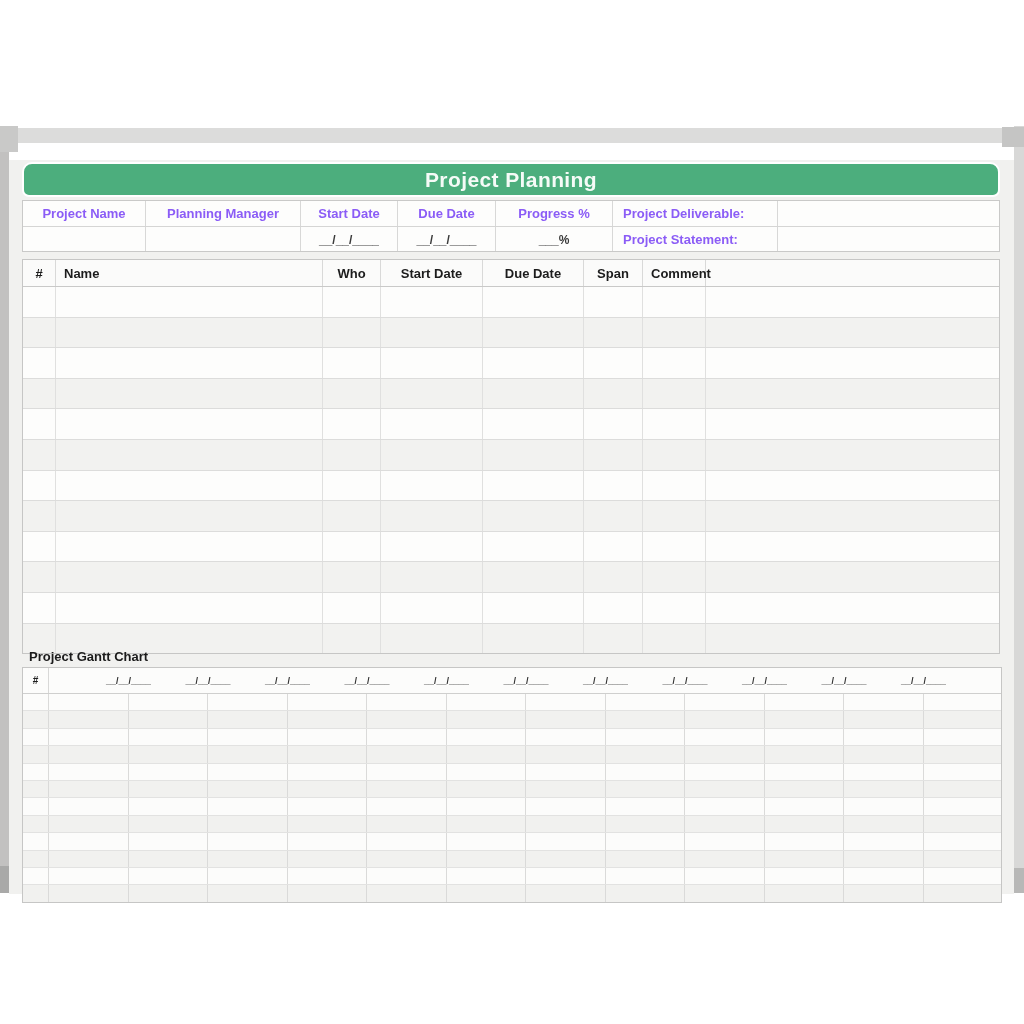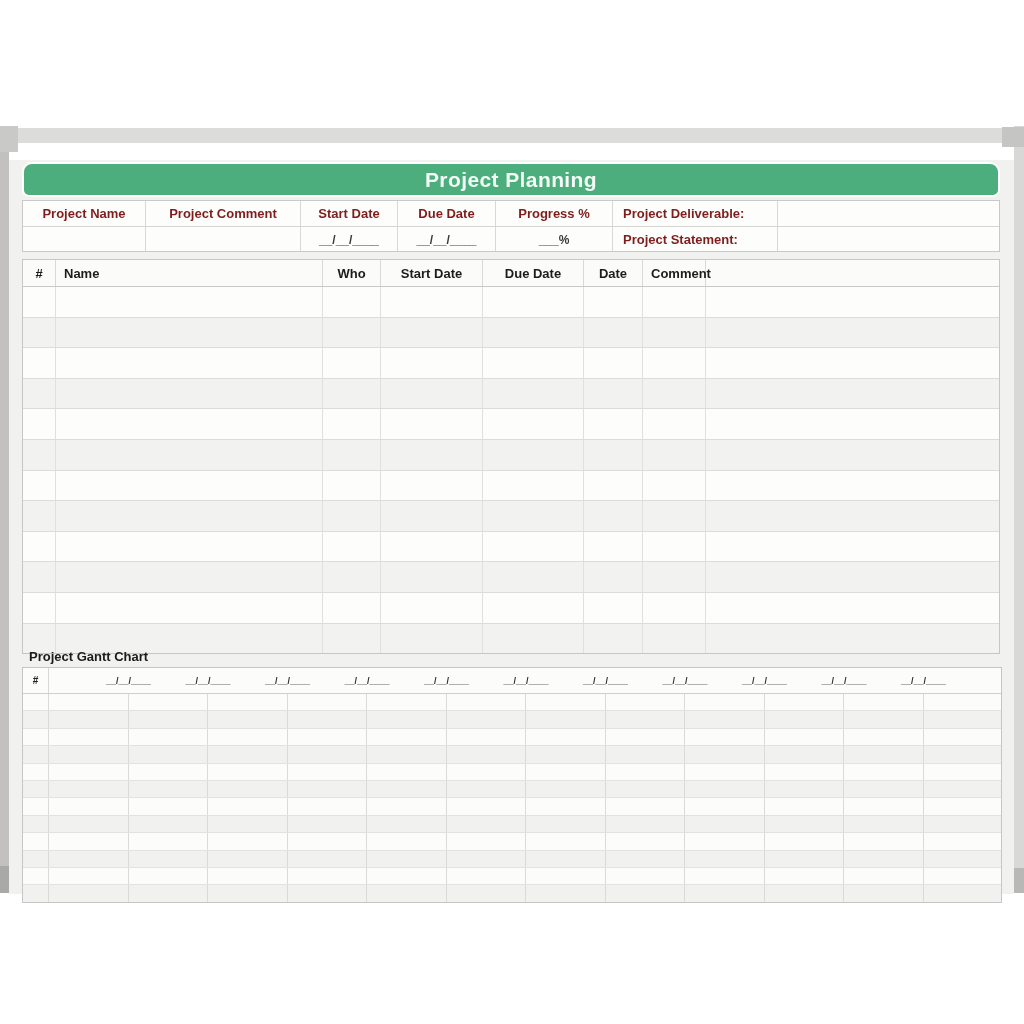--- a/index.html
+++ b/index.html
@@ -25,21 +25,21 @@
           border:2px solid #ffffff;border-radius:10px 10px 7px 7px;box-sizing:border-box;
           display:flex;align-items:center;justify-content:center;}
   .banner .title{color:#f5fbf7;font-weight:bold;font-size:21px;letter-spacing:0.4px;}
 
   
   .info-table{position:absolute;left:13px;top:40px;width:978px;height:52px;background:#fdfdfc;
               border:1px solid #c9c9c8;box-sizing:border-box;overflow:hidden;}
   .info-row{display:flex;height:25px;}
   .info-row.first{border-bottom:1px solid #d5d5d4;}
   .icell{border-right:1px solid #d8d8d7;display:flex;align-items:center;justify-content:center;
-         font-size:13px;font-weight:bold;color:#7f1d1d;box-sizing:border-box;flex:none;white-space:nowrap;}
+         font-size:13px;font-weight:bold;color:#8b5cf6;box-sizing:border-box;flex:none;white-space:nowrap;}
   .icell.left{justify-content:flex-start;padding-left:10px;}
   .icell.ph{color:#3a3a3a;font-size:12px;}
   .iw0{width:123px;} .iw1{width:155px;} .iw2{width:97px;} .iw3{width:98px;}
   .iw4{width:117px;} .iw5{width:165px;} .iw6{width:221px;border-right:none;}
 
   
   .task-table{position:absolute;left:13px;top:99px;width:978px;border:1px solid #c6c6c5;
               box-sizing:border-box;background:#fdfdfc;overflow:hidden;}
   .thead{display:flex;height:26px;border-bottom:1px solid #c9c9c8;background:#fbfbfa;}
   .hcell{display:flex;align-items:center;justify-content:center;font-size:13px;font-weight:bold;
@@ -87,21 +87,21 @@
 
   <div class="board">
 
     <div class="banner">
       <span class="title">Project Planning</span>
     </div>
 
     <div class="info-table">
       <div class="info-row first">
         <div class="icell iw0">Project Name</div>
-        <div class="icell iw1">Project Comment</div>
+        <div class="icell iw1">Planning Manager</div>
         <div class="icell iw2">Start Date</div>
         <div class="icell iw3">Due Date</div>
         <div class="icell iw4">Progress %</div>
         <div class="icell iw5 left">Project Deliverable:</div>
         <div class="icell iw6"></div>
       </div>
       <div class="info-row">
         <div class="icell iw0"></div>
         <div class="icell iw1"></div>
         <div class="icell iw2 ph">__/__/____</div>
@@ -112,21 +112,21 @@
       </div>
     </div>
 
     <div class="task-table">
       <div class="thead">
         <div class="hcell cw0">#</div>
         <div class="hcell cw1 left">Name</div>
         <div class="hcell cw2">Who</div>
         <div class="hcell cw3">Start Date</div>
         <div class="hcell cw4">Due Date</div>
-        <div class="hcell cw5">Date</div>
+        <div class="hcell cw5">Span</div>
         <div class="hcell cw6 left">Comment</div>
       </div>
       <div>
           <div class="trow">
             <div class="tcell cw0"></div>
             <div class="tcell cw1"></div>
             <div class="tcell cw2"></div>
             <div class="tcell cw3"></div>
             <div class="tcell cw4"></div>
             <div class="tcell cw5"></div>

